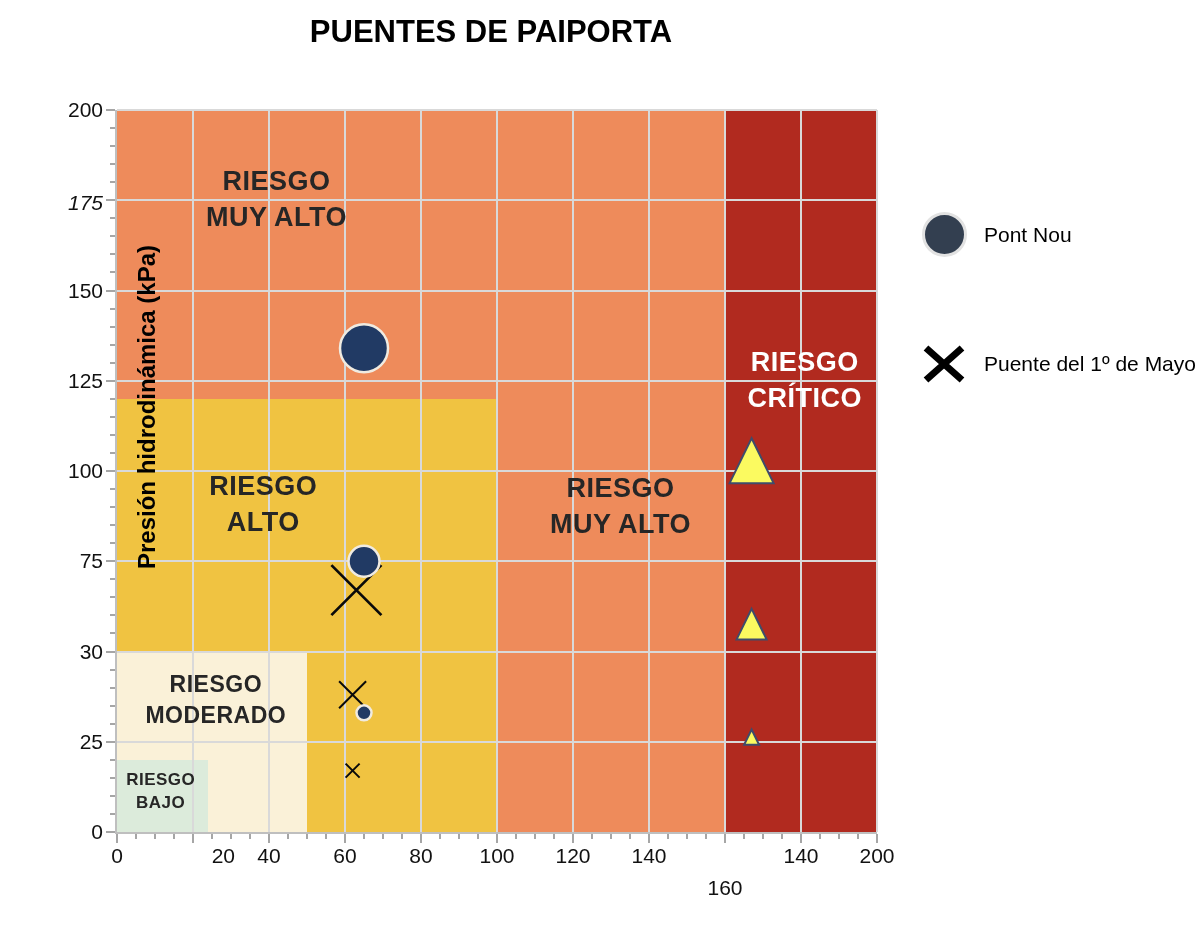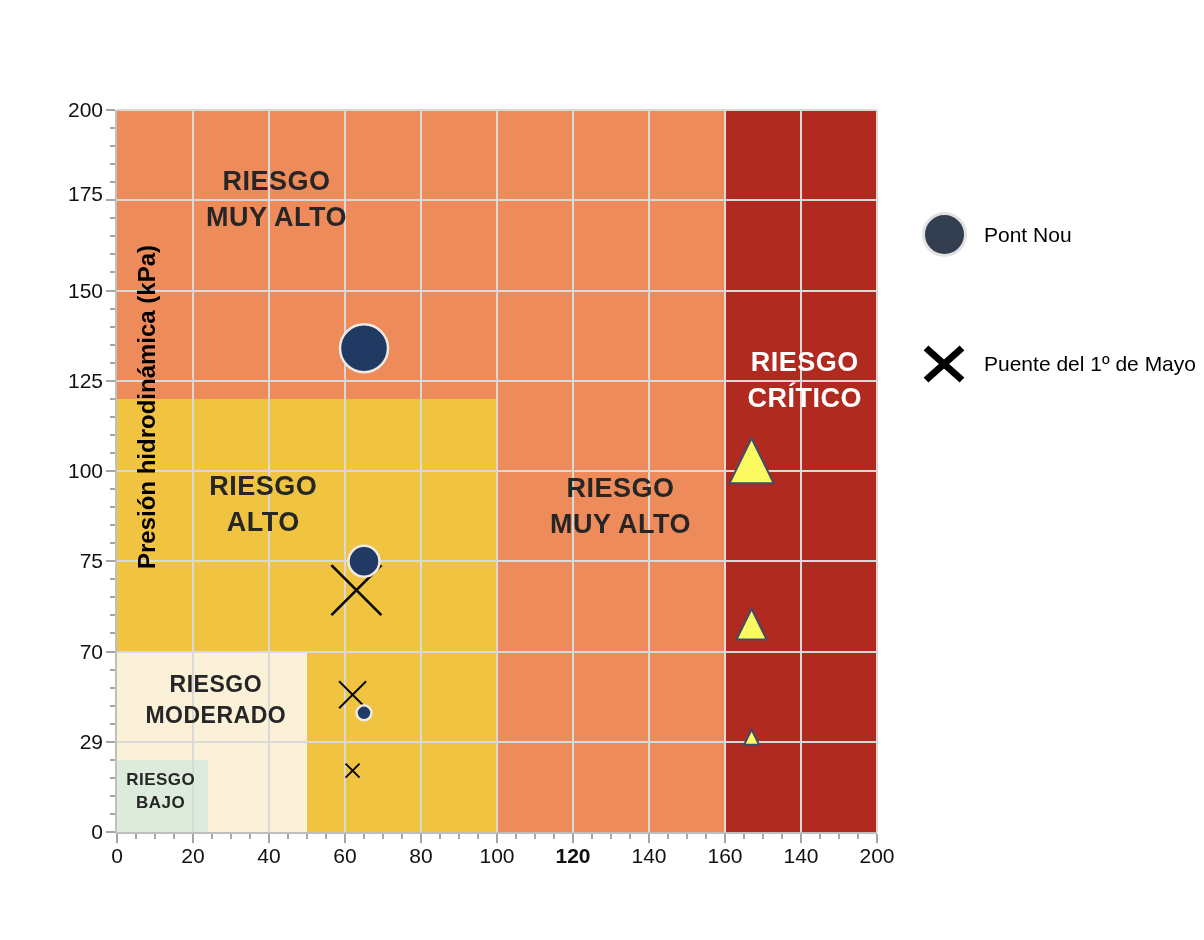--- a/index.html
+++ b/index.html
@@ -47,20 +47,21 @@
   .legend-circle{
     width:45px;height:45px;border-radius:50%;background:#333f50;border:3px solid #e2e2e2;
     box-sizing:border-box;
   }
   .legend-label{font-size:21px;color:#000;margin-left:14px;white-space:nowrap;}
 </style>
 </head>
 <body>
 
 <div class="chart-title">
+  <div>PUENTES DE PAIPORTA</div>
 </div>
 
 <div id="plot">
   <div id="zones">
       <div class="zone" style="left: 0px; top: 0px; width: 760px; height: 722px; background: rgb(238, 139, 91);"></div>
       <div class="zone" style="left: 608px; top: 0px; width: 152px; height: 722px; background: rgb(177, 42, 31);"></div>
       <div class="zone" style="left: 0px; top: 288.8px; width: 380px; height: 433.2px; background: rgb(240, 195, 65);"></div>
       <div class="zone" style="left: 0px; top: 541.5px; width: 190px; height: 180.5px; background: rgb(250, 241, 216);"></div>
       <div class="zone" style="left: 0px; top: 649.8px; width: 91.2px; height: 72.2px; background: rgb(220, 235, 219);"></div>
     </div>
@@ -111,21 +112,21 @@
     </svg>
   <div class="axis-line-y"></div>
   <div class="axis-line-x"></div>
   <div id="x-ticks">
       <div class="tick" style="left: -1px; top: 724px; width: 2px; height: 9px;"></div>
       <div class="x-tick-label" style="left: -28px;">0</div>
       <div class="tick" style="left: 18px; top: 724px; width: 2px; height: 5px;"></div>
       <div class="tick" style="left: 37px; top: 724px; width: 2px; height: 5px;"></div>
       <div class="tick" style="left: 56px; top: 724px; width: 2px; height: 5px;"></div>
       <div class="tick" style="left: 75px; top: 724px; width: 2px; height: 9px;"></div>
-      <div class="x-tick-label" style="left: 48px;">20</div>
+      <div class="x-tick-label" style="left: 62px; text-align: right;">20</div>
       <div class="tick" style="left: 94px; top: 724px; width: 2px; height: 5px;"></div>
       <div class="tick" style="left: 113px; top: 724px; width: 2px; height: 5px;"></div>
       <div class="tick" style="left: 132px; top: 724px; width: 2px; height: 5px;"></div>
       <div class="tick" style="left: 151px; top: 724px; width: 2px; height: 9px;"></div>
       <div class="x-tick-label" style="left: 124px;">40</div>
       <div class="tick" style="left: 170px; top: 724px; width: 2px; height: 5px;"></div>
       <div class="tick" style="left: 189px; top: 724px; width: 2px; height: 5px;"></div>
       <div class="tick" style="left: 208px; top: 724px; width: 2px; height: 5px;"></div>
       <div class="tick" style="left: 227px; top: 724px; width: 2px; height: 9px;"></div>
       <div class="x-tick-label" style="left: 200px;">60</div>
@@ -136,57 +137,57 @@
       <div class="x-tick-label" style="left: 276px;">80</div>
       <div class="tick" style="left: 322px; top: 724px; width: 2px; height: 5px;"></div>
       <div class="tick" style="left: 341px; top: 724px; width: 2px; height: 5px;"></div>
       <div class="tick" style="left: 360px; top: 724px; width: 2px; height: 5px;"></div>
       <div class="tick" style="left: 379px; top: 724px; width: 2px; height: 9px;"></div>
       <div class="x-tick-label" style="left: 352px;">100</div>
       <div class="tick" style="left: 398px; top: 724px; width: 2px; height: 5px;"></div>
       <div class="tick" style="left: 417px; top: 724px; width: 2px; height: 5px;"></div>
       <div class="tick" style="left: 436px; top: 724px; width: 2px; height: 5px;"></div>
       <div class="tick" style="left: 455px; top: 724px; width: 2px; height: 9px;"></div>
-      <div class="x-tick-label" style="left: 428px; font-weight: bold;">120</div>
+      <div class="x-tick-label" style="left: 428px;">120</div>
       <div class="tick" style="left: 474px; top: 724px; width: 2px; height: 5px;"></div>
       <div class="tick" style="left: 493px; top: 724px; width: 2px; height: 5px;"></div>
       <div class="tick" style="left: 512px; top: 724px; width: 2px; height: 5px;"></div>
       <div class="tick" style="left: 531px; top: 724px; width: 2px; height: 9px;"></div>
       <div class="x-tick-label" style="left: 504px;">140</div>
       <div class="tick" style="left: 550px; top: 724px; width: 2px; height: 5px;"></div>
       <div class="tick" style="left: 569px; top: 724px; width: 2px; height: 5px;"></div>
       <div class="tick" style="left: 588px; top: 724px; width: 2px; height: 5px;"></div>
       <div class="tick" style="left: 607px; top: 724px; width: 2px; height: 9px;"></div>
-      <div class="x-tick-label" style="left: 580px;">160</div>
+      <div class="x-tick-label" style="left: 580px; margin-top: 32px;">160</div>
       <div class="tick" style="left: 626px; top: 724px; width: 2px; height: 5px;"></div>
       <div class="tick" style="left: 645px; top: 724px; width: 2px; height: 5px;"></div>
       <div class="tick" style="left: 664px; top: 724px; width: 2px; height: 5px;"></div>
       <div class="tick" style="left: 683px; top: 724px; width: 2px; height: 9px;"></div>
       <div class="x-tick-label" style="left: 656px;">140</div>
       <div class="tick" style="left: 702px; top: 724px; width: 2px; height: 5px;"></div>
       <div class="tick" style="left: 721px; top: 724px; width: 2px; height: 5px;"></div>
       <div class="tick" style="left: 740px; top: 724px; width: 2px; height: 5px;"></div>
       <div class="tick" style="left: 759px; top: 724px; width: 2px; height: 9px;"></div>
       <div class="x-tick-label" style="left: 732px;">200</div>
     </div>
   <div id="y-ticks">
       <div class="tick" style="left: -11px; top: 721px; width: 9px; height: 2px;"></div>
       <div class="y-tick-label" style="top: 710px;">0</div>
       <div class="tick" style="left: -7px; top: 702.95px; width: 5px; height: 2px;"></div>
       <div class="tick" style="left: -7px; top: 684.9px; width: 5px; height: 2px;"></div>
       <div class="tick" style="left: -7px; top: 666.85px; width: 5px; height: 2px;"></div>
       <div class="tick" style="left: -7px; top: 648.8px; width: 5px; height: 2px;"></div>
       <div class="tick" style="left: -11px; top: 630.75px; width: 9px; height: 2px;"></div>
-      <div class="y-tick-label" style="top: 619.75px;">29</div>
+      <div class="y-tick-label" style="top: 619.75px;">25</div>
       <div class="tick" style="left: -7px; top: 612.7px; width: 5px; height: 2px;"></div>
       <div class="tick" style="left: -7px; top: 594.65px; width: 5px; height: 2px;"></div>
       <div class="tick" style="left: -7px; top: 576.6px; width: 5px; height: 2px;"></div>
       <div class="tick" style="left: -7px; top: 558.55px; width: 5px; height: 2px;"></div>
       <div class="tick" style="left: -11px; top: 540.5px; width: 9px; height: 2px;"></div>
-      <div class="y-tick-label" style="top: 529.5px;">70</div>
+      <div class="y-tick-label" style="top: 529.5px;">30</div>
       <div class="tick" style="left: -7px; top: 522.45px; width: 5px; height: 2px;"></div>
       <div class="tick" style="left: -7px; top: 504.4px; width: 5px; height: 2px;"></div>
       <div class="tick" style="left: -7px; top: 486.35px; width: 5px; height: 2px;"></div>
       <div class="tick" style="left: -7px; top: 468.3px; width: 5px; height: 2px;"></div>
       <div class="tick" style="left: -11px; top: 450.25px; width: 9px; height: 2px;"></div>
       <div class="y-tick-label" style="top: 439.25px;">75</div>
       <div class="tick" style="left: -7px; top: 432.2px; width: 5px; height: 2px;"></div>
       <div class="tick" style="left: -7px; top: 414.15px; width: 5px; height: 2px;"></div>
       <div class="tick" style="left: -7px; top: 396.1px; width: 5px; height: 2px;"></div>
       <div class="tick" style="left: -7px; top: 378.05px; width: 5px; height: 2px;"></div>
@@ -202,21 +203,21 @@
       <div class="tick" style="left: -7px; top: 233.65px; width: 5px; height: 2px;"></div>
       <div class="tick" style="left: -7px; top: 215.6px; width: 5px; height: 2px;"></div>
       <div class="tick" style="left: -7px; top: 197.55px; width: 5px; height: 2px;"></div>
       <div class="tick" style="left: -11px; top: 179.5px; width: 9px; height: 2px;"></div>
       <div class="y-tick-label" style="top: 168.5px;">150</div>
       <div class="tick" style="left: -7px; top: 161.45px; width: 5px; height: 2px;"></div>
       <div class="tick" style="left: -7px; top: 143.4px; width: 5px; height: 2px;"></div>
       <div class="tick" style="left: -7px; top: 125.35px; width: 5px; height: 2px;"></div>
       <div class="tick" style="left: -7px; top: 107.3px; width: 5px; height: 2px;"></div>
       <div class="tick" style="left: -11px; top: 89.25px; width: 9px; height: 2px;"></div>
-      <div class="y-tick-label" style="top: 72px;">175</div>
+      <div class="y-tick-label" style="top: 81px; font-style: italic;">175</div>
       <div class="tick" style="left: -7px; top: 71.2px; width: 5px; height: 2px;"></div>
       <div class="tick" style="left: -7px; top: 53.15px; width: 5px; height: 2px;"></div>
       <div class="tick" style="left: -7px; top: 35.1px; width: 5px; height: 2px;"></div>
       <div class="tick" style="left: -7px; top: 17.05px; width: 5px; height: 2px;"></div>
       <div class="tick" style="left: -11px; top: -1px; width: 9px; height: 2px;"></div>
       <div class="y-tick-label" style="top: -12px;">200</div>
     </div>
 
   <div class="axis-title-y">Presión hidrodinámica (kPa)</div>
 </div>

